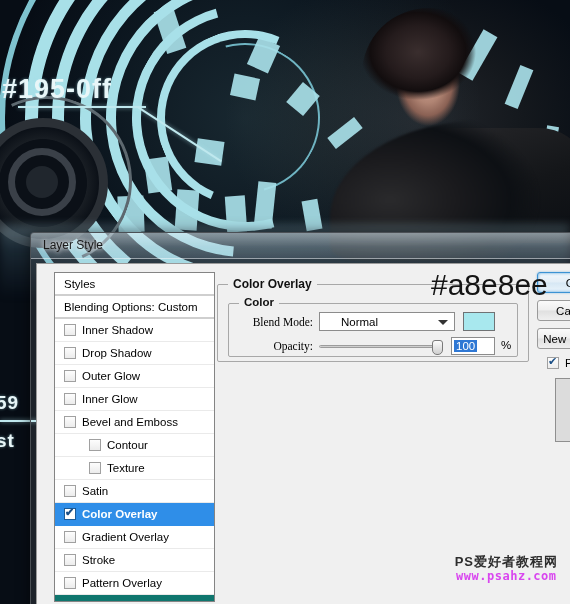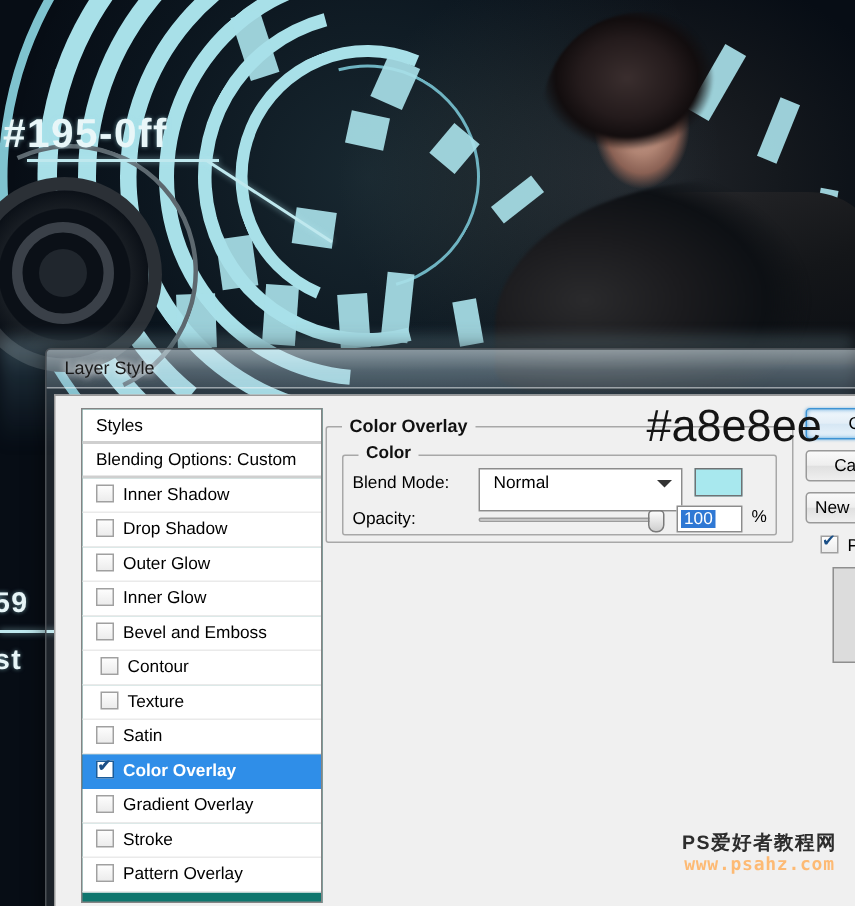--- a/index.html
+++ b/index.html
@@ -231,21 +231,21 @@
     height: 23px;
     line-height: 23px;
     padding-left: 9px;
     font-size: 11.5px;
     color: #000;
     background: #ffffff;
     border-bottom: 1px solid #eaeaea;
     cursor: default;
     white-space: nowrap;
   }
-  .style-row.indent { padding-left: 12px; }
+  .style-row.indent { padding-left: 34px; }
   .style-row.selected {
     background: #2f8ee8;
     color: #ffffff;
     font-weight: bold;
     border-bottom: 1px solid #2f8ee8;
   }
   .cb {
     display: inline-block;
     width: 12px; height: 12px;
     border: 1px solid #a0a0a0;
@@ -295,33 +295,35 @@
   #gb-color {
     left: 10px; top: 18px;
     width: 290px; height: 54px;
   }
   #gb-color .gb-title { font-size: 11.5px; }
 
   .field-label {
     position: absolute;
     font-size: 11.5px;
     color: #000;
+    text-align: right;
+    font-family: Liberation Serif, serif;
   }
   #lbl-blend-mode { left: 6px; top: 12px; width: 78px; }
   #lbl-opacity    { left: 6px; top: 36px; width: 78px; }
 
   #blend-select {
     position: absolute;
     left: 90px; top: 8px;
-    width: 136px; height: 29px;
+    width: 136px; height: 19px;
     background: #ffffff;
     border: 1px solid #8c8c8c;
     font-size: 11.5px;
     line-height: 18px;
-    padding-left: 9px;
+    padding-left: 21px;
     color: #000;
   }
   #blend-arrow {
     position: absolute;
     right: 6px; top: 7px;
     width: 0; height: 0;
     border-left: 5px solid transparent;
     border-right: 5px solid transparent;
     border-top: 5px solid #333;
   }
@@ -428,21 +430,21 @@
   }
   #wm-cn {
     font-size: 13px;
     font-weight: bold;
     color: #2d2d2d;
     letter-spacing: 1px;
   }
   #wm-url {
     font-size: 12px;
     font-weight: bold;
-    color: #fdba74;
+    color: #d946ef;
     font-family: "DejaVu Sans Mono", monospace;
     letter-spacing: 0.5px;
   }
 </style>
 </head>
 <body>
 
 <div id="root">
 
   <div id="artwork">

